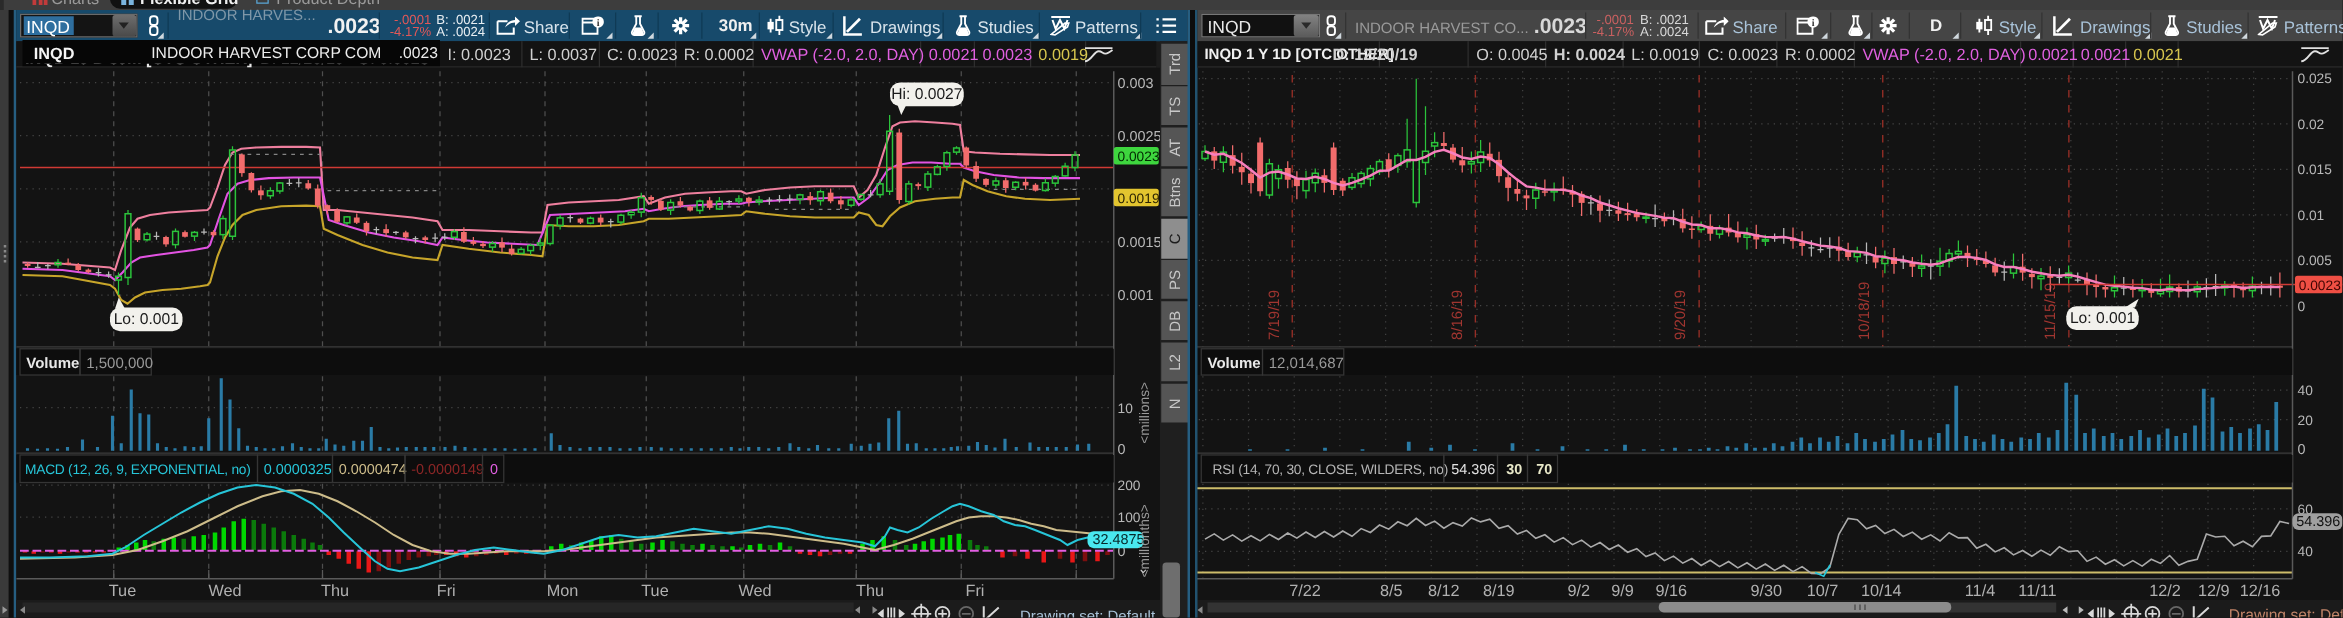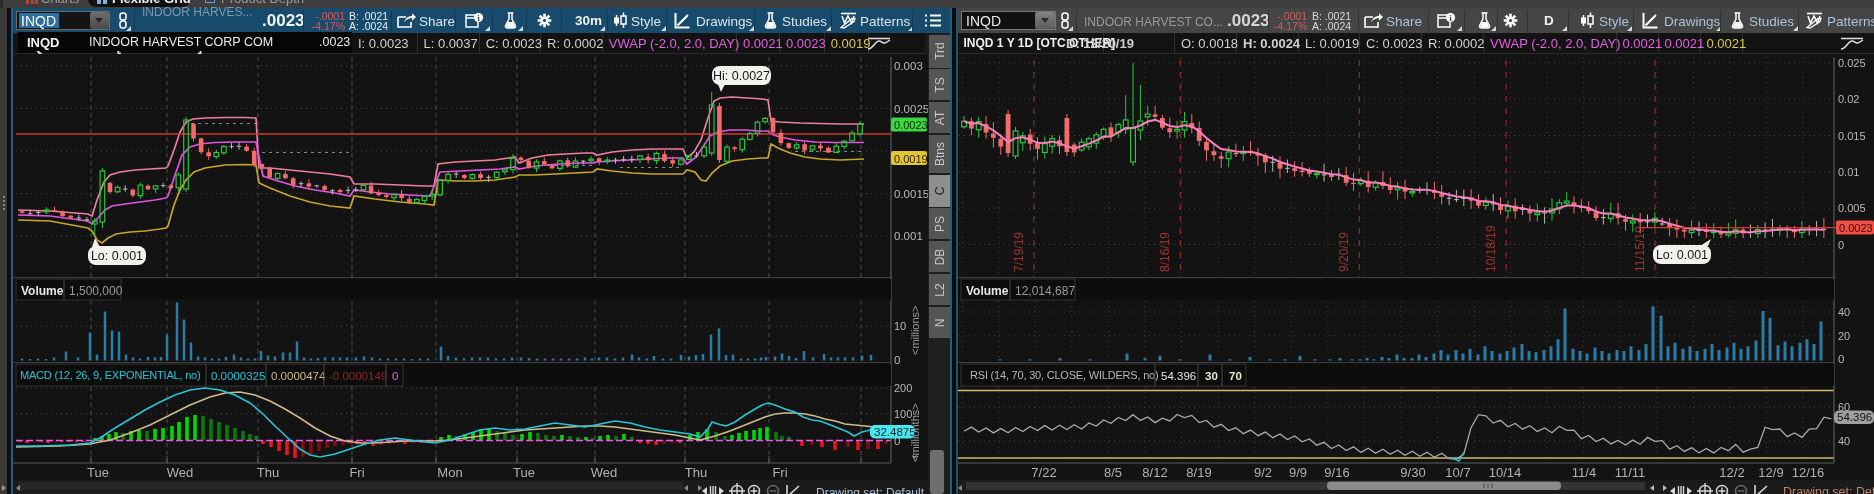--- a/index.html
+++ b/index.html
@@ -847,21 +847,21 @@
     <path d="M748 429 v16 M740 437 h16" stroke="#d8d8d8" stroke-width="1.4"></path>
     <circle cx="765" cy="437" r="5.5" fill="none" stroke="#d8d8d8" stroke-width="1.4"></circle>
     <path d="M765 433.5 v7 M761.5 437 h7" stroke="#d8d8d8" stroke-width="1.4"></path>
     <circle cx="784" cy="437" r="5.5" fill="none" stroke="#676767" stroke-width="1.4"></circle>
     <path d="M780.5 437 h7" stroke="#676767" stroke-width="1.4"></path>
     <path d="M798 431 v12 h13 M799 442 l11 -10" stroke="#d8d8d8" stroke-width="1.6" fill="none"></path>
     <text x="826" y="442" fill="#c08468" font-size="12.5">Drawing set: Default</text>
   </svg>
 <div class="abs" style="left:18px;top:31.5px;width:334px;height:21px;background:#060606"></div>
 <div class="txt" style="left:27px;top:34.5px;font-size:13px;font-weight:bold;color:#f5f5f5">INQD</div>
-<div class="txt" style="left:89px;top:35px;font-size:12.5px;color:#ececec">INDOOR HARVEST CORP COM</div>
+<div class="txt" style="left:121px;top:35px;font-size:12.5px;color:#ececec">INDOOR HARVEST CORP COM</div>
 <div class="txt" style="left:319px;top:35px;font-size:12.5px;color:#ececec">.0023</div>
 <div class="abs" style="left:18px;top:50.5px;width:334px;height:3px;overflow:hidden">
     <div style="position:absolute;left:2px;top:-12px;font-size:13px;font-weight:bold;color:#e8e8e8;white-space:nowrap">INQD 10 D 30m [OTC OTHER]</div>
     <div style="position:absolute;left:190px;top:-12px;font-size:13px;color:#d0d0d0;white-space:nowrap">D: 12/20/19 &nbsp;&nbsp;O: 0.0023 &nbsp;&nbsp;H: 0.0</div>
   </div>
 <div class="abs" style="left:927.5px;top:33px;width:22.5px;height:461px;background:#1f1f1f"></div>
 <div class="abs" style="left:929px;top:34.7px;width:22px;height:33px;background:#555"></div>
 <div class="txt" style="left:929px;top:34.7px;width:22px;height:33px;display:flex;align-items:center;justify-content:center">
     <span style="transform:rotate(-90deg);font-size:12px;color:#c8c8c8">Trd</span>
   </div>
@@ -983,21 +983,21 @@
 <path d="M2 4 l2.5 7 l3.5 -7 l3.5 7 l2.5 -7" fill="none" stroke="#fff" stroke-width="1.6"></path>
 <path d="M1 15.5 L12 6.5 l3 0 l-1 3 L4 16 z" fill="none" stroke="#fff" stroke-width="1.3"></path>
   </svg>
 <div class="txt" style="left:1827px;top:13.5px;font-size:13.5px;color:#a9c3d9">Patterns</div>
 <div class="abs" style="left:957.5px;top:33px;width:916.5px;height:21px;background:#131313;border-bottom:1px solid #2a2a2a"></div>
 <div class="abs" style="left:957.5px;top:33px;width:146.5px;height:21px;border-right:1px solid #2e2e2e"></div>
 <div class="txt" style="left:963.5px;top:36px;font-size:12px;font-weight:bold;color:#f0f0f0">INQD 1 Y 1D [OTC OTHER]</div>
 <div class="abs" style="left:1104px;top:33px;width:71px;height:21px;border-right:1px solid #2e2e2e"></div>
 <div class="txt" style="left:1066px;top:36px;font-size:13px;font-weight:bold;color:#d0d0d0">D: 12/20/19</div>
 <div class="abs" style="left:1175px;top:33px;width:62px;height:21px;border-right:1px solid #2e2e2e"></div>
-<div class="txt" style="left:1181px;top:36px;font-size:13px;font-weight:normal;color:#d0d0d0">O: 0.0018</div>
+<div class="txt" style="left:1181px;top:36px;font-size:13px;font-weight:normal;color:#d0d0d0">O: 0.0045</div>
 <div class="abs" style="left:1237px;top:33px;width:62px;height:21px;border-right:1px solid #2e2e2e"></div>
 <div class="txt" style="left:1243px;top:36px;font-size:13px;font-weight:bold;color:#d0d0d0">H: 0.0024</div>
 <div class="abs" style="left:1299px;top:33px;width:61px;height:21px;border-right:1px solid #2e2e2e"></div>
 <div class="txt" style="left:1305px;top:36px;font-size:13px;font-weight:normal;color:#d0d0d0">L: 0.0019</div>
 <div class="abs" style="left:1360px;top:33px;width:62px;height:21px;border-right:1px solid #2e2e2e"></div>
 <div class="txt" style="left:1366px;top:36px;font-size:13px;font-weight:normal;color:#d0d0d0">C: 0.0023</div>
 <div class="abs" style="left:1422px;top:33px;width:62px;height:21px;border-right:1px solid #2e2e2e"></div>
 <div class="txt" style="left:1428px;top:36px;font-size:13px;font-weight:normal;color:#d0d0d0">R: 0.0002</div>
 <div class="abs" style="left:1484px;top:33px;width:132.5px;height:21px;border-right:1px solid #2e2e2e"></div>
 <div class="txt" style="left:1490px;top:36px;font-size:13px;font-weight:normal;color:#e060e0">VWAP (-2.0, 2.0, DAY)</div>

